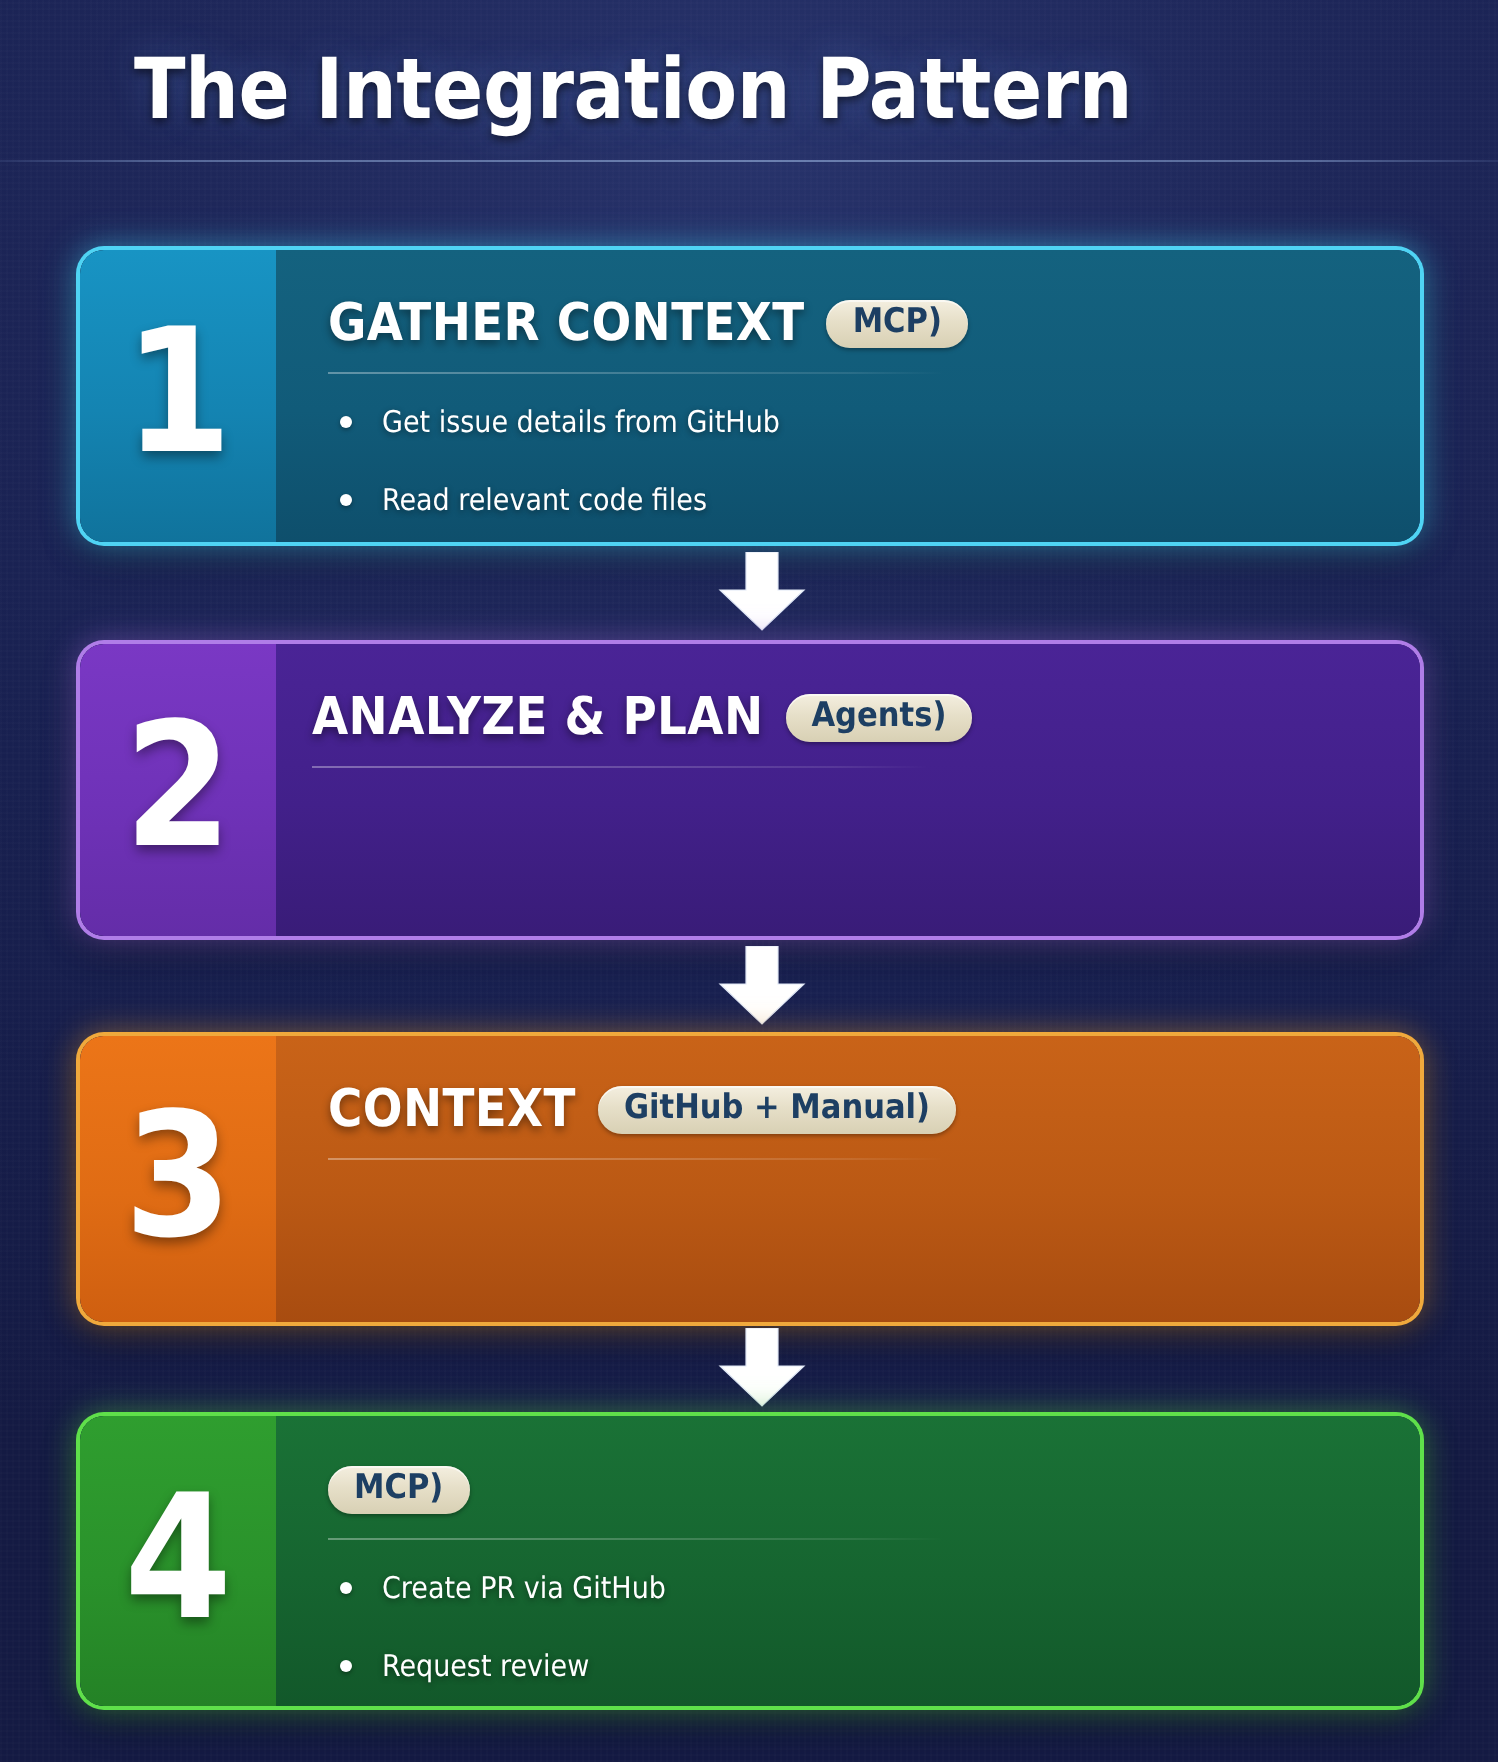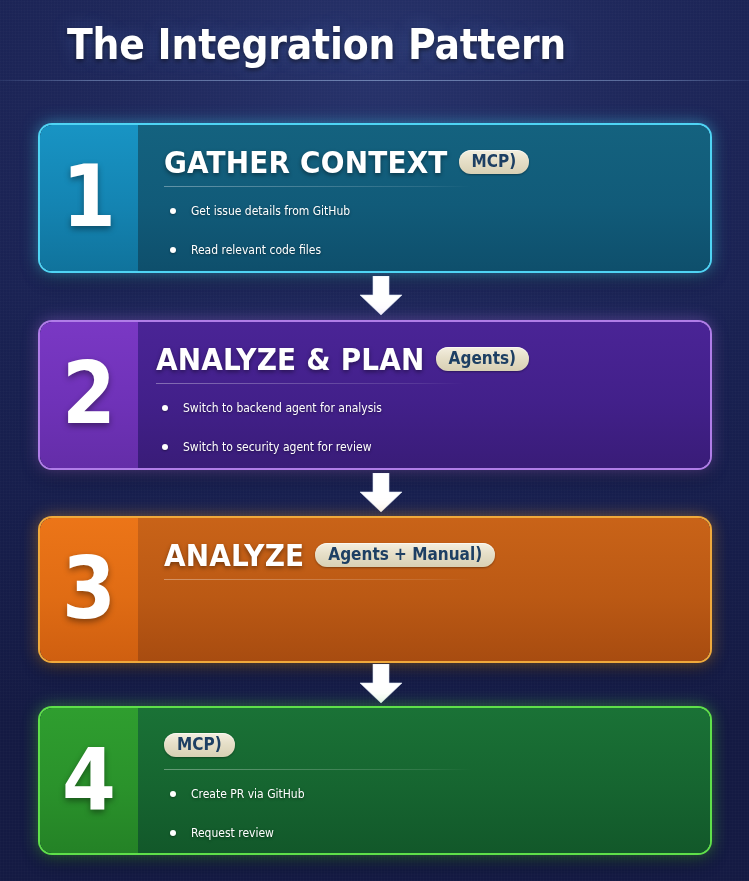--- a/index.html
+++ b/index.html
@@ -96,21 +96,21 @@
     position:absolute; left:98px; right:0; top:0; bottom:0;
     padding:22px 24px 0 26px;
   }
   .titlerow{
     display:flex;
     align-items:center;
     gap:11px;
     height:30px;
   }
   .step-title{
-    font-size:31px;
+    font-size:26px;
     font-weight:bold;
     color:#ffffff;
     letter-spacing:.2px;
     font-family:"DejaVu Sans Condensed","Liberation Sans", sans-serif;
     font-stretch:condensed;
     text-shadow:0 2px 4px rgba(0,0,0,.42);
     white-space:nowrap;
   }
   .badge{
     display:inline-block;
@@ -133,21 +133,21 @@
     background:linear-gradient(to right, rgba(255,255,255,.34), rgba(255,255,255,.10) 85%, rgba(255,255,255,0));
   }
   .bullets{
     list-style:none;
     margin-top:13px;
   }
   .bullets li{
     position:relative;
     padding-left:27px;
     margin-bottom:17px;
-    font-size:12px;
+    font-size:15px;
     line-height:22px;
     color:#ffffff;
     font-family:"DejaVu Sans Condensed","Liberation Sans", sans-serif;
     font-stretch:condensed;
     text-shadow:0 1px 3px rgba(0,0,0,.45);
     white-space:nowrap;
   }
   .bullets li .dot{
     position:absolute;
     left:6px; top:8px;
@@ -244,43 +244,39 @@
     <div class="card-inner">
       <div class="numpanel">
         <div class="num">2</div>
       </div>
       <div class="content">
         <div class="titlerow">
           <span class="step-title">ANALYZE &amp; PLAN</span>
           <span class="badge">Agents)</span>
         </div>
         <div class="title-rule"></div>
-        <ul class="bullets">
-          <li><span class="dot"></span><span>Switch to backend agent for analysis</span></li>
-          <li><span class="dot"></span><span>Switch to security agent for review</span></li>
-        </ul>
       </div>
     </div>
   </div>
 
   <div class="arrow" id="arrow-2">
     <svg width="46" height="40" viewBox="0 0 46 40" aria-hidden="true">
       <polygon points="15,0 31,0 31,19 44,19 23,39 2,19 15,19" fill="#ffffff" stroke="#dfe7f5" stroke-width="0.6"></polygon>
     </svg>
   </div>
 
   <div class="card" id="card-3">
     <div class="card-inner">
       <div class="numpanel">
         <div class="num">3</div>
       </div>
       <div class="content">
         <div class="titlerow">
-          <span class="step-title">ANALYZE</span>
-          <span class="badge">Agents + Manual)</span>
+          <span class="step-title">CONTEXT</span>
+          <span class="badge">GitHub + Manual)</span>
         </div>
         <div class="title-rule"></div>
       </div>
     </div>
   </div>
 
   <div class="arrow" id="arrow-3">
     <svg width="46" height="40" viewBox="0 0 46 40" aria-hidden="true">
       <polygon points="15,0 31,0 31,19 44,19 23,39 2,19 15,19" fill="#ffffff" stroke="#dfe7f5" stroke-width="0.6"></polygon>
     </svg>

